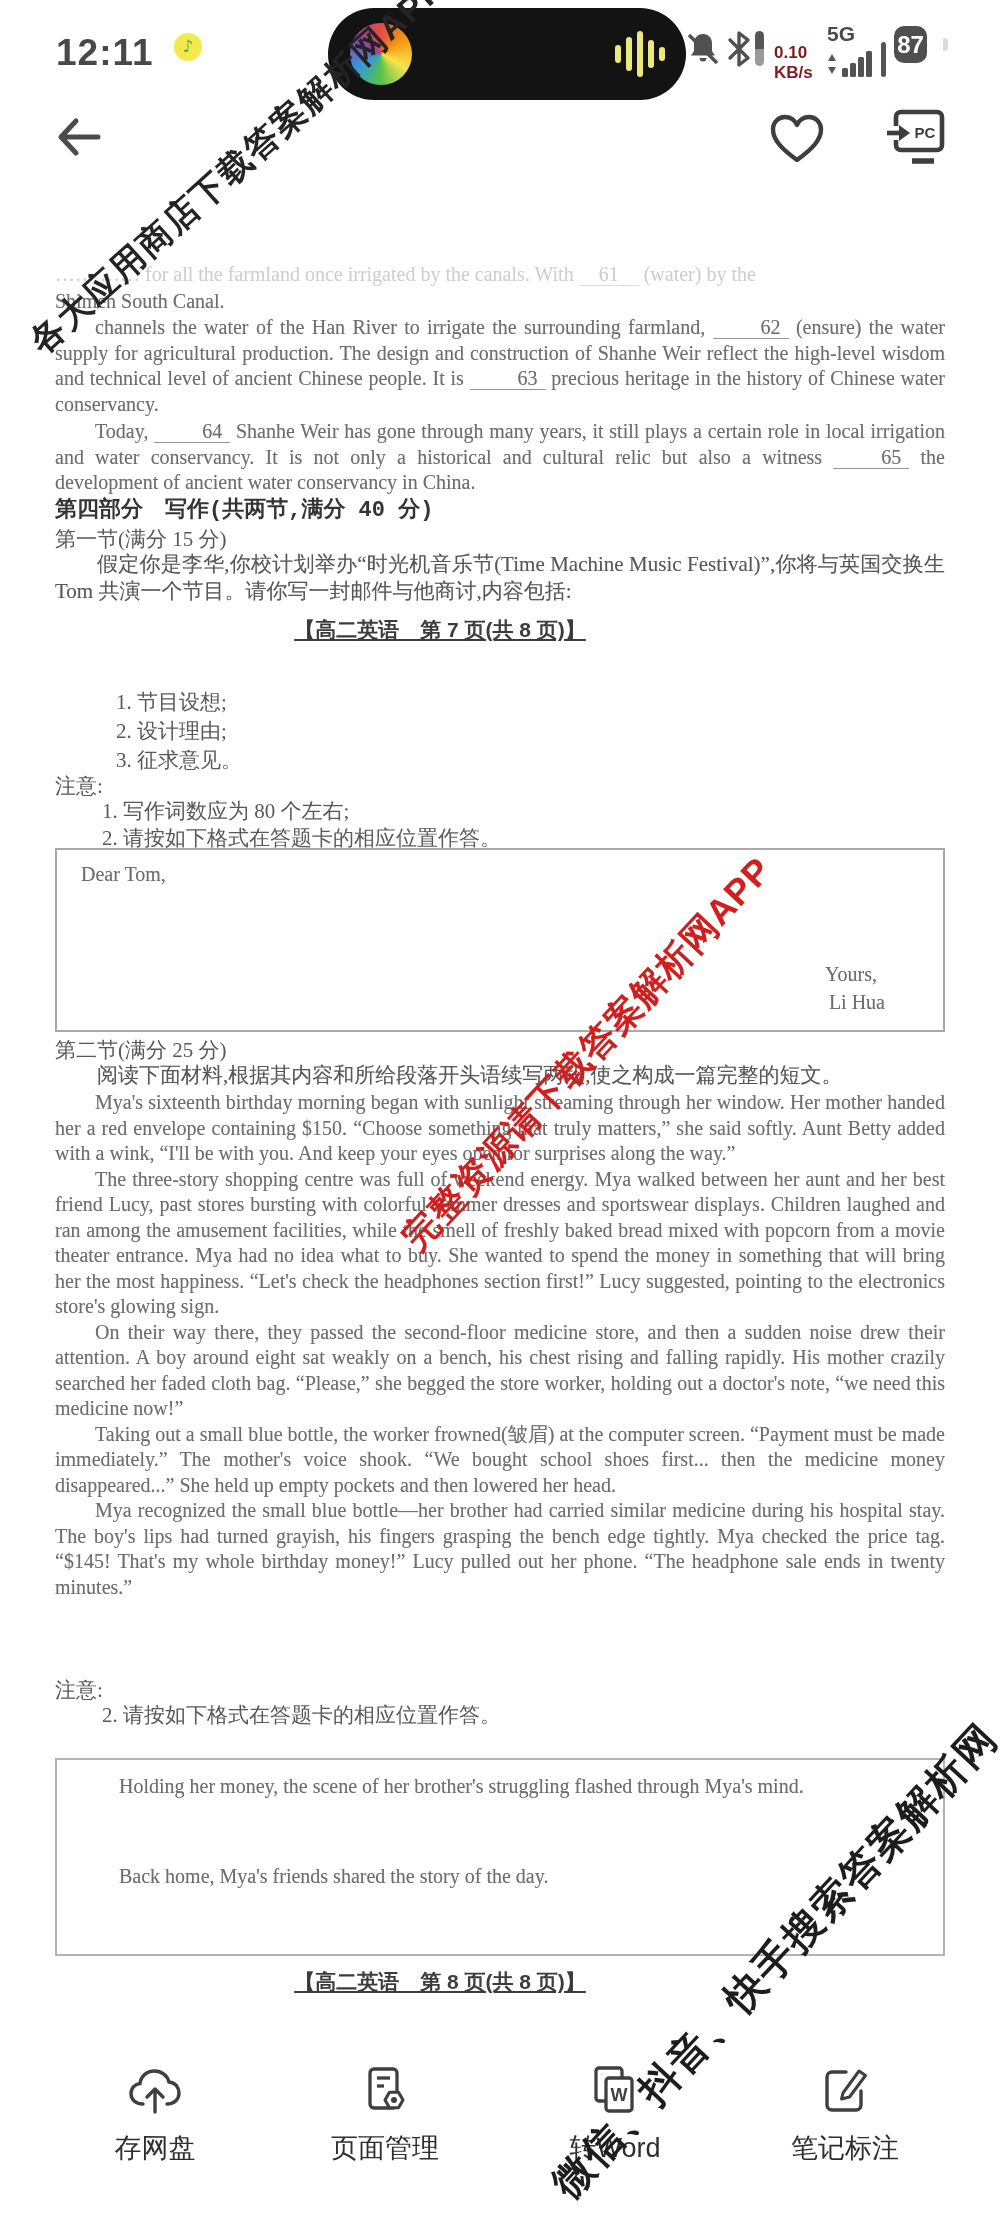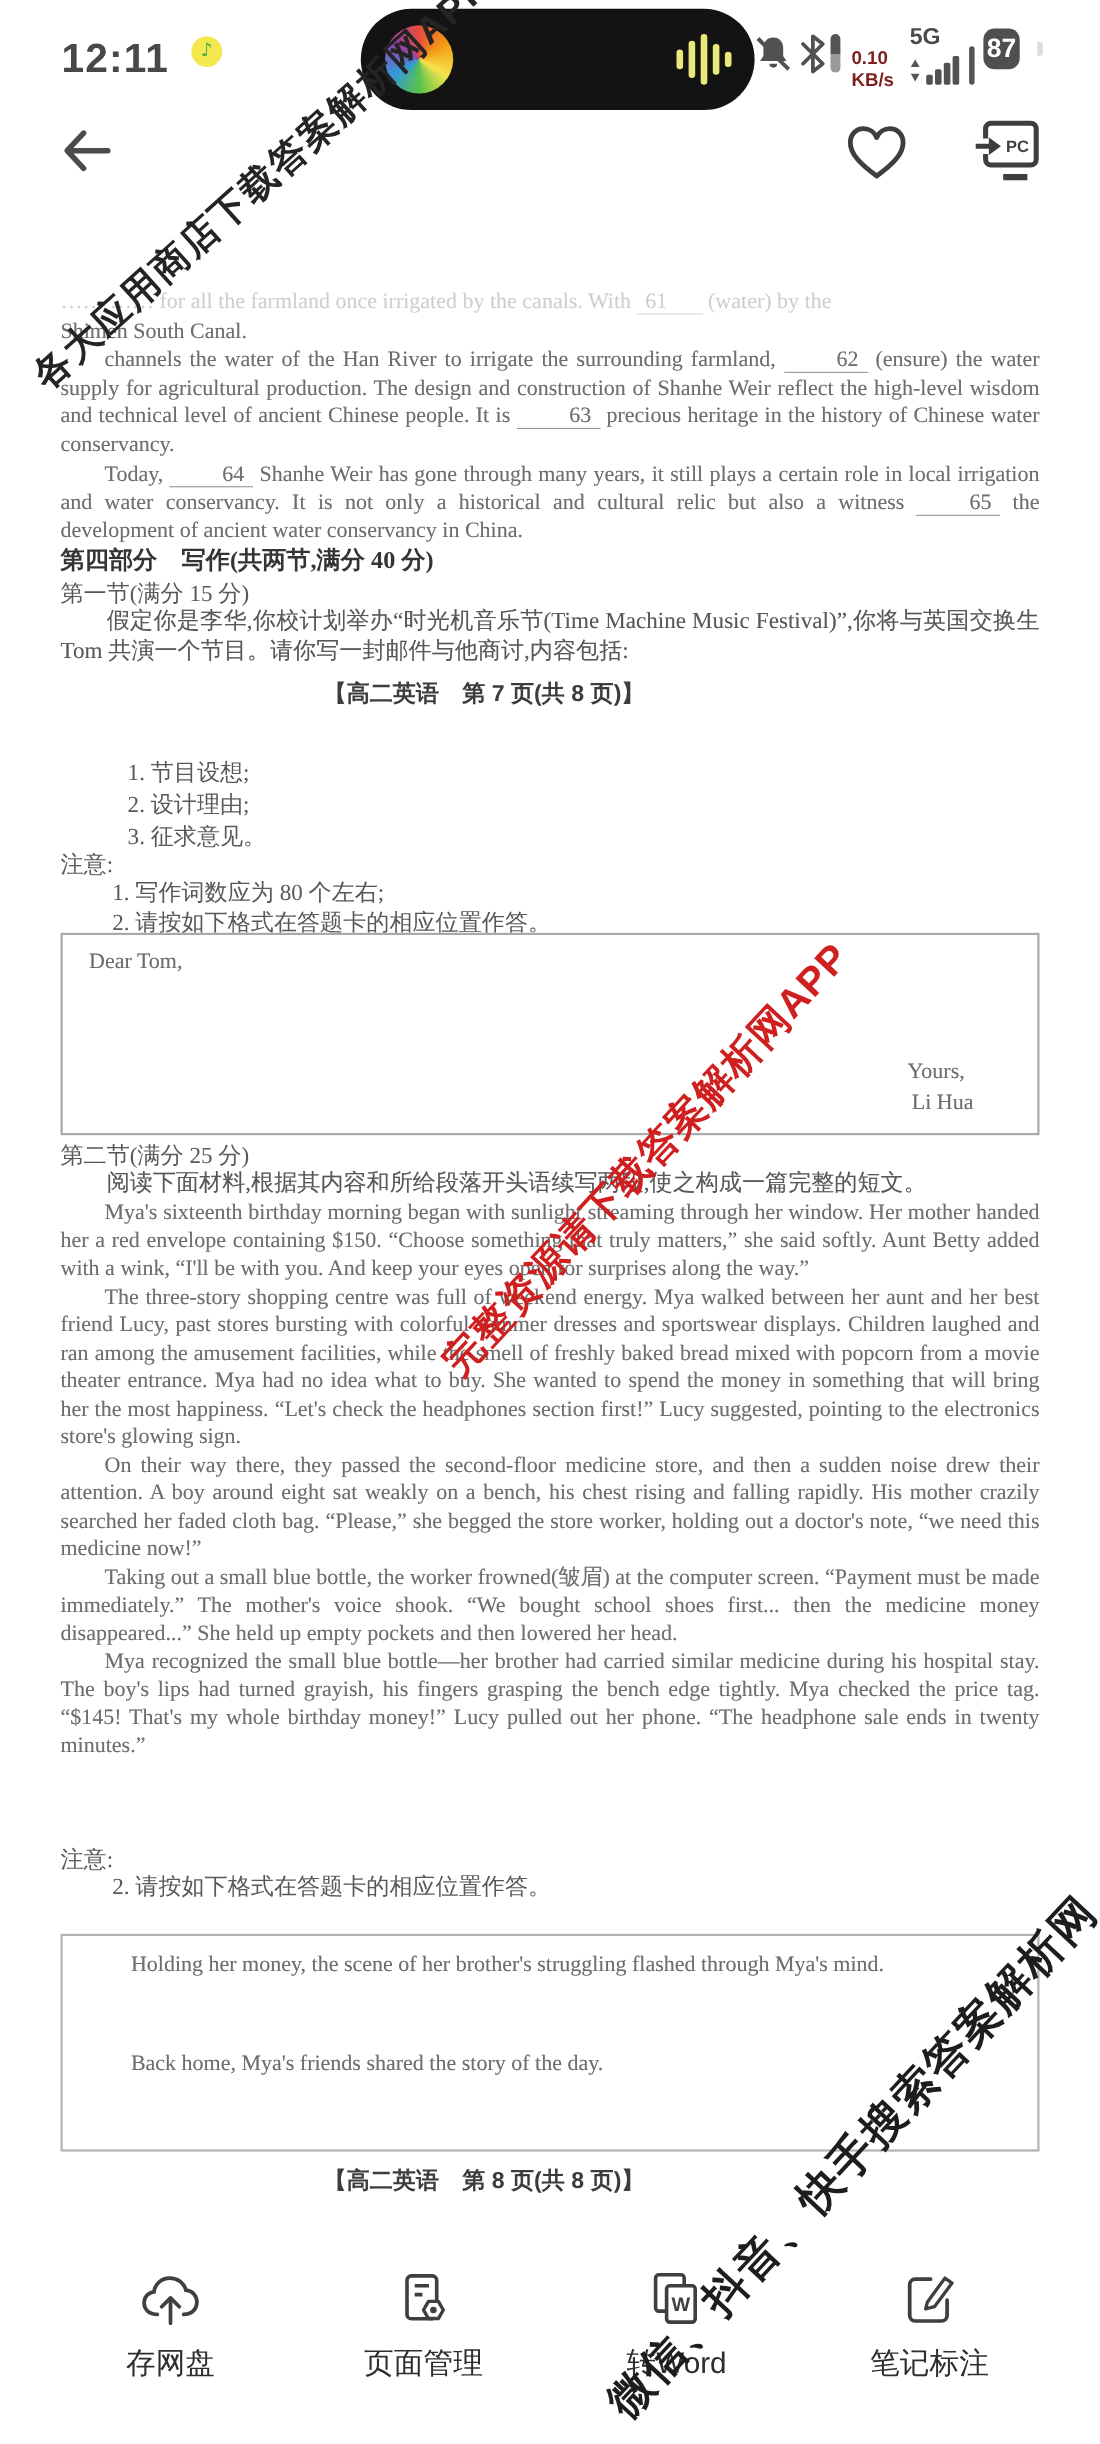--- a/index.html
+++ b/index.html
@@ -40,33 +40,33 @@
   .batnub{position:absolute;left:943px;top:38px;width:5px;height:13px;border-radius:0 3px 3px 0;background:#dcdcdc;}
 
   
   .navbtn{position:absolute;cursor:pointer;}
   #back{left:54px;top:114px;} #heart{left:768px;top:112px;} #pc{left:884px;top:104px;}
 
   
   .doc{position:absolute;left:55px;width:890px;color:#6e6e6e;font:20px/25.5px "Liberation Serif",serif;
        text-align:justify;text-shadow:0 0 .6px rgba(120,120,120,.45);}
   .cn{font-family:"Liberation Serif",serif;color:#585858;font-size:21px;}
-  .cnbold{position:absolute;font-family:Liberation Serif, serif;font-weight:700;color:#343434;
+  .cnbold{position:absolute;font-family:Liberation Mono, monospace;font-weight:700;color:#343434;
        font-size:22px;text-shadow:none;}
-  .blank{display:inline-block;min-width:44px;padding:0 8px;text-align:left;
+  .blank{display:inline-block;min-width:44px;padding:0 8px;text-align:center;
        border-bottom:1.5px solid #949494;line-height:1.05;}
   #faded{top:262px;opacity:.33;filter:blur(.5px);}
   #shimen{top:289px;}
   #para-channels{top:315px;text-indent:2em;}
   #para-today{top:419px;text-indent:2em;}
   #part4{left:55px;top:494px;}
   #sec1{position:absolute;left:55px;top:525px;}
   #prompt{top:551px;text-indent:2em;line-height:27px;}
   .footerline{position:absolute;left:0;width:880px;text-align:center;
-       font:700 21px "Liberation Sans",sans-serif;color:#3c3c3c;}
+       font:700 21px "Liberation Sans",sans-serif;color:#3c3c3c;text-decoration:underline;}
   #footer7{top:616px;} #footer8{top:1968px;}
   #points{position:absolute;left:116px;top:688px;line-height:29px;}
   #notice1{position:absolute;left:55px;top:772px;}
   #notes1{position:absolute;left:102px;top:798px;line-height:27px;}
   .lbox{position:absolute;left:55px;width:886px;border:2px solid #a9a9a9;background:#fff;}
   #box1{top:848px;height:180px;}
   #box1 .salut{position:absolute;left:24px;top:12px;}
   #box1 .close{position:absolute;right:66px;top:112px;}
   #box1 .sign{position:absolute;right:58px;top:140px;}
   .boxtext{color:#6e6e6e;font:20px/25.5px "Liberation Serif",serif;text-shadow:0 0 .6px rgba(120,120,120,.45);}

